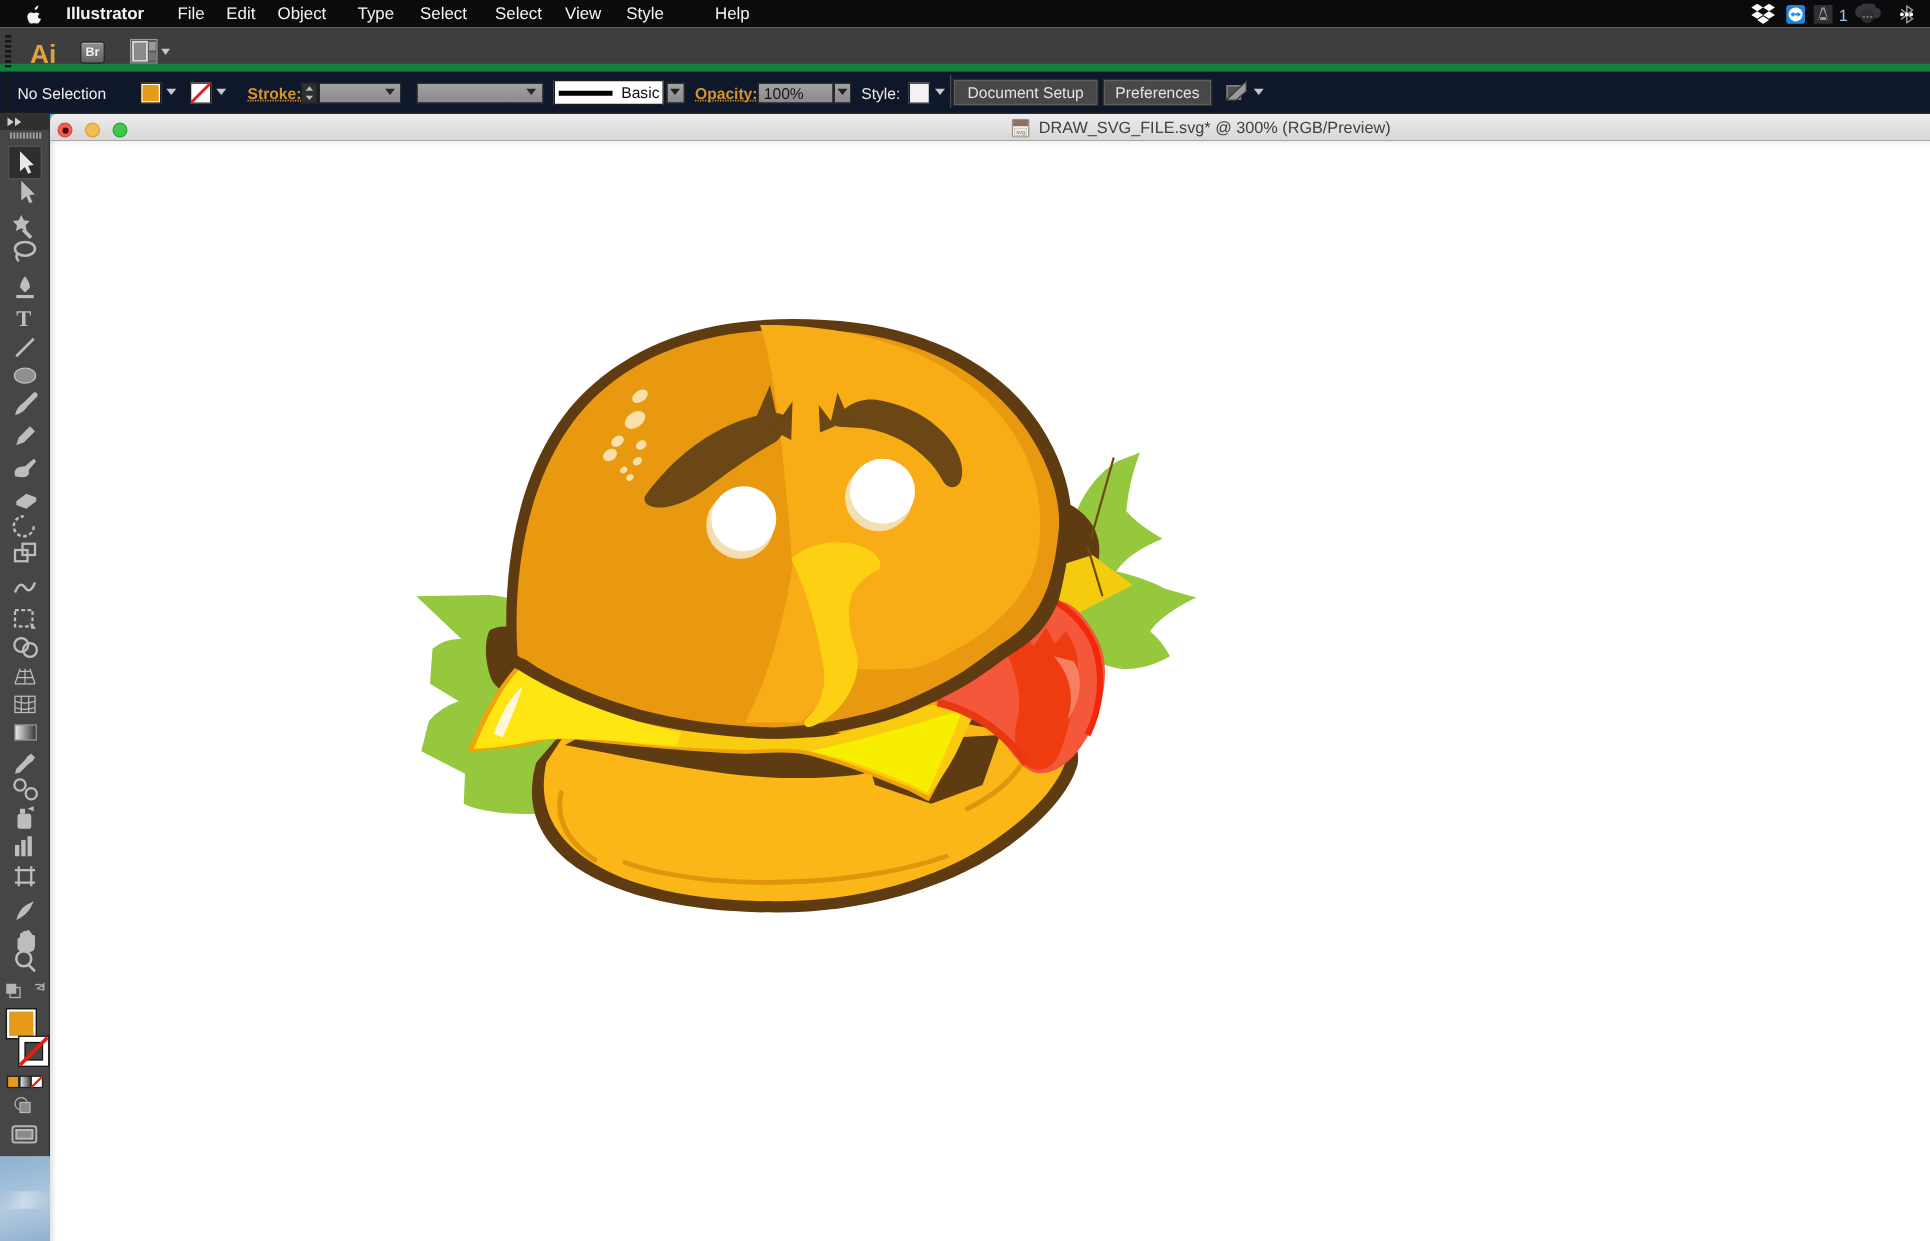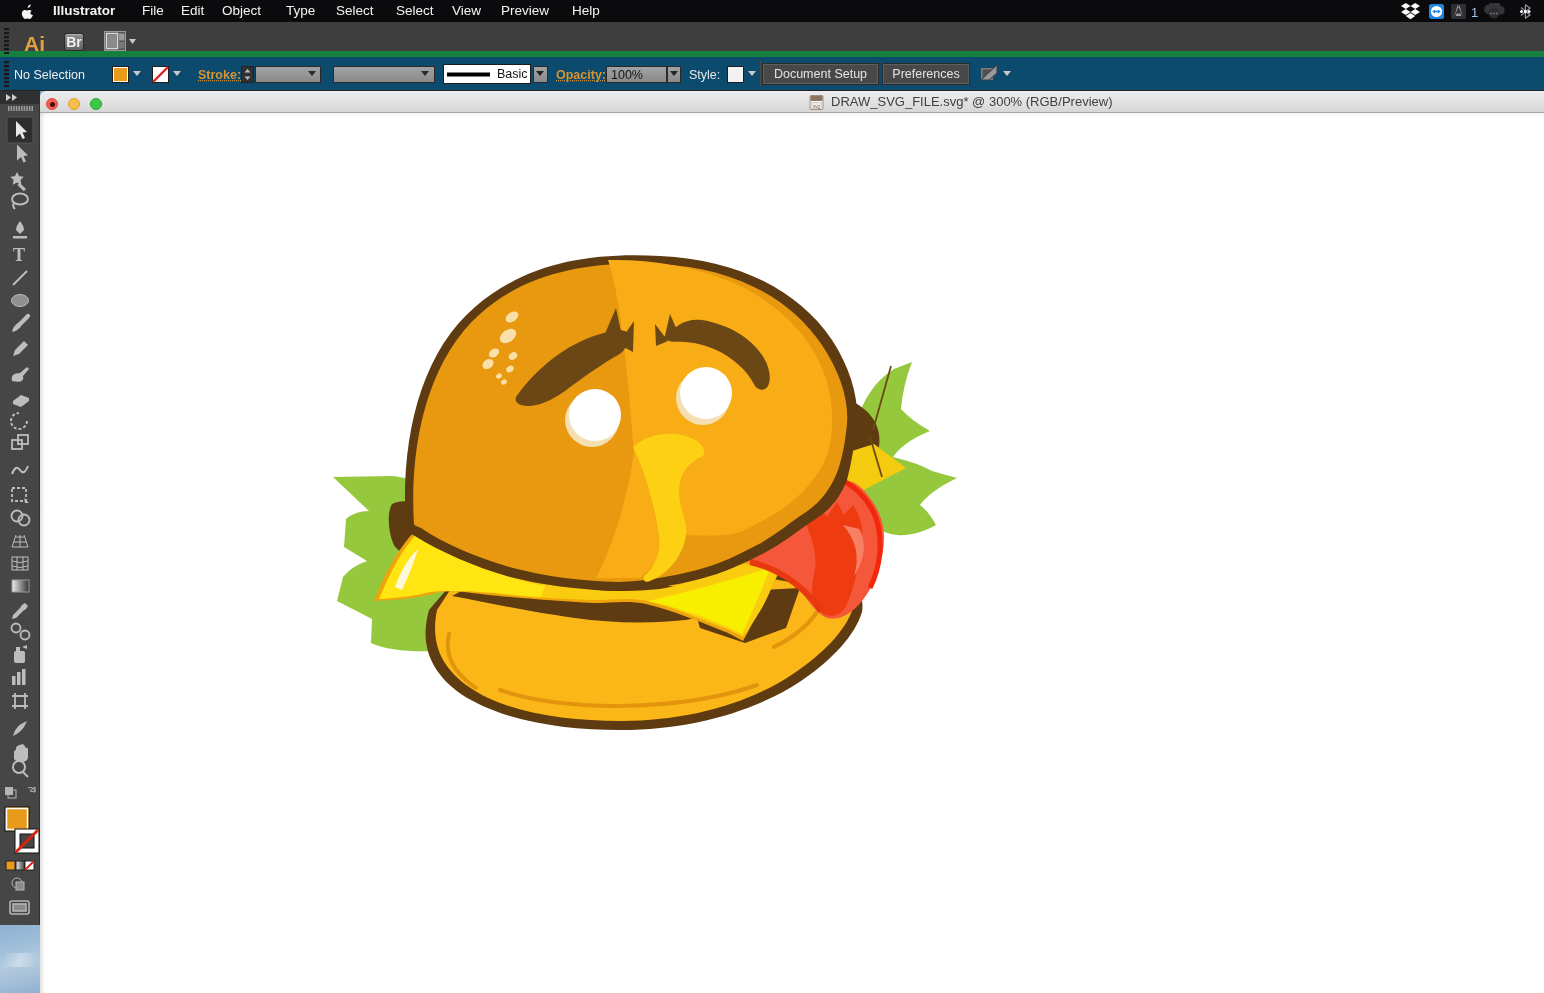--- a/index.html
+++ b/index.html
@@ -11,21 +11,21 @@
   
   #menubar { left:0; top:0; width:1544px; height:22px; background:#0b0b0d; z-index:30;
     color:#f4f4f4; font-size:13.5px; }
   #menubar .mi { position:absolute; top:3px; }
 
   
   #appbar { left:0; top:22px; width:1544px; height:35px; background:#3e3e3e;
     border-bottom:6px solid #15803d; z-index:30; }
 
   
-  #ctrlbar { left:0; top:57px; width:1544px; height:34px; background:#0c4a6e;
+  #ctrlbar { left:0; top:57px; width:1544px; height:34px; background:#0f172a;
     border-bottom:1px solid #232323; z-index:30; color:#e8e8e8; font-size:12.5px; }
   .graybox { position:absolute; top:9px; height:17px;
     background:linear-gradient(#a2a2a2,#8a8a8a); border:1px solid #2a2a2a; }
   .btn { position:absolute; top:7px; height:20px; background:#484848;
     border:1px solid #5f5f5f; outline:1px solid #2c2c2c; color:#e3e3e3;
     font-size:12.5px; text-align:center; line-height:18px; }
   .tri { position:absolute; width:0; height:0; border-left:4px solid transparent;
     border-right:4px solid transparent; border-top:5px solid #c9c9c9; top:14px; }
   .lbl { position:absolute; top:11px; }
   .orange-lbl { color:#d9932e; text-decoration:underline; text-decoration-style:dotted;font-weight:bold; }
@@ -194,21 +194,21 @@
       M12.9,11 C12.5,12 12.3,12.4 11.8,13.2 C11,14.4 10.1,15 9.4,15 C8.7,15 8.3,14.5 7.4,14.5 C6.5,14.5 6,15 5.3,15 C4.5,15 3.8,14.4 3.1,13.3 C1.7,11.2 1.5,8.7 2.4,7.4 C3,6.4 4,5.9 4.9,5.9 C5.8,5.9 6.4,6.4 7.1,6.4 C7.8,6.4 8.3,5.9 9.4,5.9 C10.2,5.9 11,6.3 11.7,7.1 C9.7,8.3 10,11 12.9,11 Z"></path>
     </svg>
     <div class="mi" style="left:53px;font-weight:bold;">Illustrator</div>
     <div class="mi" style="left:142px;">File</div>
     <div class="mi" style="left:181px;">Edit</div>
     <div class="mi" style="left:222px;">Object</div>
     <div class="mi" style="left:286px;">Type</div>
     <div class="mi" style="left:336px;">Select</div>
     <div class="mi" style="left:396px;">Select</div>
     <div class="mi" style="left:452px;">View</div>
-    <div class="mi" style="left:501px;">Preview</div>
+    <div class="mi" style="left:501px;">Style</div>
     <div class="mi" style="left:572px;">Help</div>
     <svg class="abs" style="left:1401px;top:3px" width="135" height="17" viewBox="0 0 135 17">
 
       <g fill="#fafafa">
           <path d="M4.8,0 L9.5,3 L4.8,6 L0,3 Z M14.2,0 L19,3 L14.2,6 L9.5,3 Z M0,9 L4.8,6 L9.5,9 L4.8,12 Z M9.5,9 L14.2,6 L19,9 L14.2,12 Z M4.8,13 L9.5,10 L14.2,13 L9.5,16.2 Z"></path>
         </g>
 
       <rect x="28" y="1" width="15" height="15" rx="2.5" fill="#1f86e0"></rect>
       <circle cx="35.5" cy="8.5" r="5.6" fill="#fff"></circle>
       <path d="M31.2,8.5 L34,6.4 L34,10.6 Z M39.8,8.5 L37,6.4 L37,10.6 Z" fill="#1f86e0"></path>
@@ -239,21 +239,21 @@
       <rect y="0" width="5" height="2.2"></rect>
           <rect y="4" width="5" height="2.2"></rect>
           <rect y="8" width="5" height="2.2"></rect>
           <rect y="12" width="5" height="2.2"></rect>
           <rect y="16" width="5" height="2.2"></rect>
           <rect y="20" width="5" height="2.2"></rect>
           <rect y="24" width="5" height="2.2"></rect>
         </g>
     </svg>
     <div class="abs" style="left:24px;top:10px;font-size:21px;font-weight:bold;color:#dfa23e;">Ai</div>
-    <div class="abs" style="left:64px;top:11px;width:20px;height:18px;background:linear-gradient(#909090,#636363);border:1px solid #2a2a2a;border-radius:3px;box-shadow:inset 0 1px 0 #b5b5b5;color:#f0f0f0;font-size:14px;font-weight:bold;text-align:center;line-height:17px;">Br</div>
+    <div class="abs" style="left:64px;top:11px;width:20px;height:18px;background:linear-gradient(#909090,#636363);border:1px solid #2a2a2a;border-radius:3px;box-shadow:inset 0 1px 0 #b5b5b5;color:#f0f0f0;font-size:10px;font-weight:bold;text-align:center;line-height:17px;">Br</div>
     <svg class="abs" style="left:104px;top:9px" width="32" height="20" viewBox="0 0 32 20">
       <rect x="0.5" y="0.5" width="21" height="19" fill="#555" stroke="#9a9a9a"></rect>
       <rect x="2.5" y="2.5" width="11" height="15" fill="none" stroke="#dadada" stroke-width="1.6"></rect>
       <rect x="3.3" y="3.3" width="9.4" height="13.4" fill="#8b8b8b"></rect>
       <rect x="15" y="2.5" width="5.5" height="7" fill="#9a9a9a"></rect>
       <rect x="15" y="11" width="5.5" height="6.5" fill="#777"></rect>
       <path d="M25,8 l7,0 l-3.5,5 z" fill="#c9c9c9"></path>
     </svg>
   </div>
 

